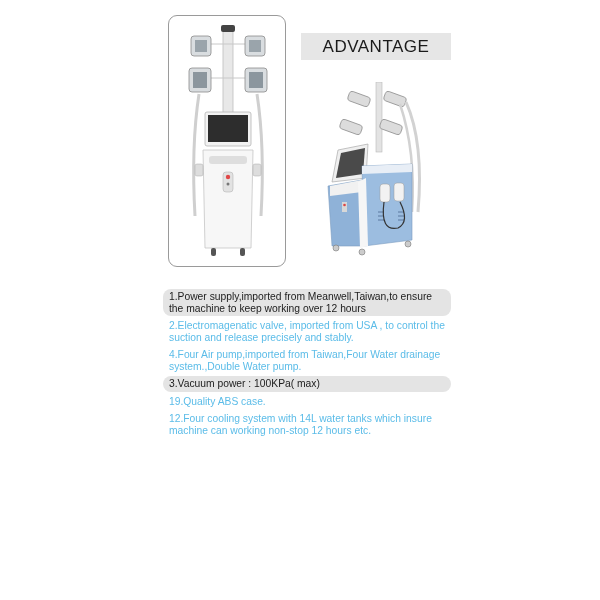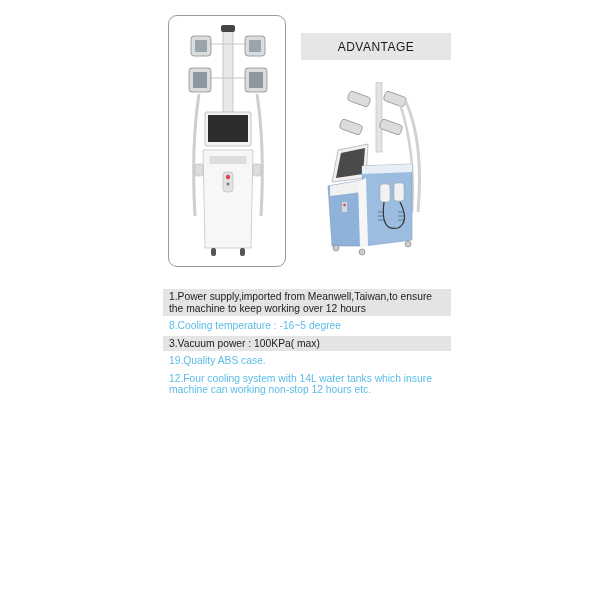--- a/index.html
+++ b/index.html
@@ -7,24 +7,24 @@
     body { position: relative; font-family: "Liberation Sans", sans-serif; }
 
     .frame {
       position: absolute; left: 168px; top: 15px; width: 118px; height: 252px;
       border: 1.5px solid #9a9a9a; border-radius: 9px; background: #fff;
     }
     .title-box {
       position: absolute; left: 301px; top: 33px; width: 150px; height: 27px;
       background: #e6e6e6; display: flex; align-items: center; justify-content: center;
     }
-    .title-box span { font-size: 12px; color: #1a1a1a; letter-spacing: 0.5px; }
+    .title-box span { font-size: 17px; color: #1a1a1a; letter-spacing: 0.5px; }
 
     .list { position: absolute; left: 163px; top: 289px; width: 288px; }
-    .item { font-size: 10.3px; line-height: 11.5px; padding: 2px 6px 2px 6px; }
+    .item { font-size: 10.3px; line-height: 11.5px; padding: 2px 6px 2px 6px; border-radius: 8px; }
     .item.dark { background: #e4e4e4; color: #1c1c1c; }
     .item.light { background: #ffffff; color: #5bbce8; }
     .item + .item { margin-top: 2px; }
 
     svg { display: block; }
   </style>
 </head>
 <body>
 
 <div class="frame">
@@ -121,17 +121,18 @@
   <rect x="24" y="120" width="5" height="10" fill="#d8d8d8"></rect>
   <circle cx="26.5" cy="123" r="1.3" fill="#d44"></circle>
 
   <circle cx="18" cy="166" r="3" fill="#ccc" stroke="#777" stroke-width="0.6"></circle>
   <circle cx="44" cy="170" r="3" fill="#ccc" stroke="#777" stroke-width="0.6"></circle>
   <circle cx="90" cy="162" r="3" fill="#ccc" stroke="#777" stroke-width="0.6"></circle>
 </svg>
 
 <div class="list">
   <div class="item dark">1.Power supply,imported from Meanwell,Taiwan,to ensure the machine to keep working over 12 hours</div>
-  <div class="item light">8.Cooling temperature : -16~5 degree</div>
+  <div class="item light">2.Electromagenatic valve, imported from USA , to control the suction and release precisely and stably.</div>
+  <div class="item light">4.Four Air pump,imported from Taiwan,Four Water drainage system.,Double Water pump.</div>
   <div class="item dark">3.Vacuum power : 100KPa( max)</div>
   <div class="item light">19.Quality ABS case.</div>
   <div class="item light">12.Four cooling system with 14L water tanks which insure machine can working non-stop 12 hours etc.</div>
 </div>
 
 </body></html>

